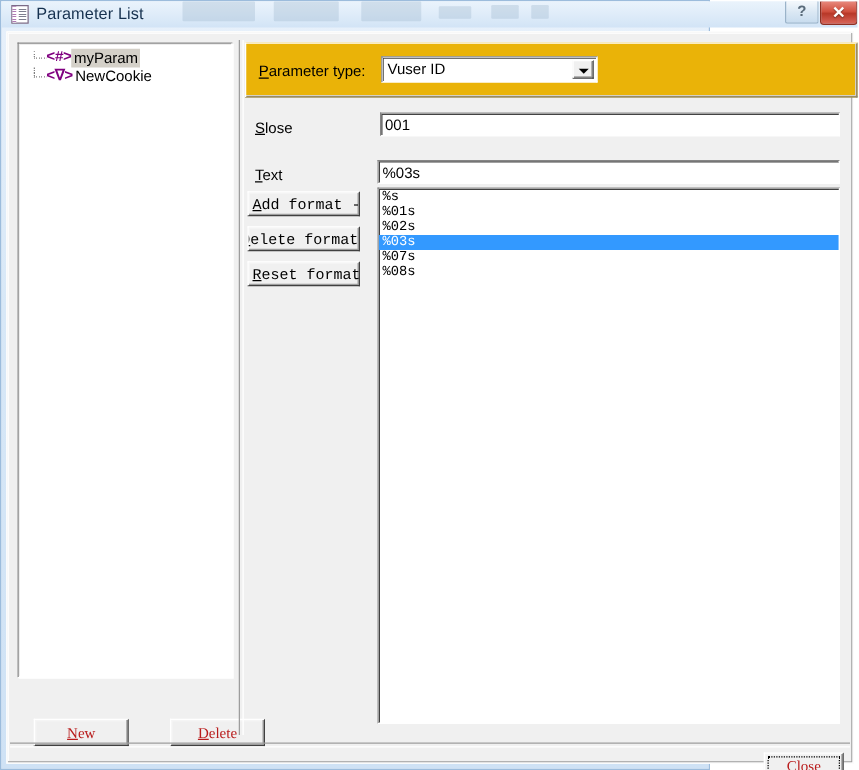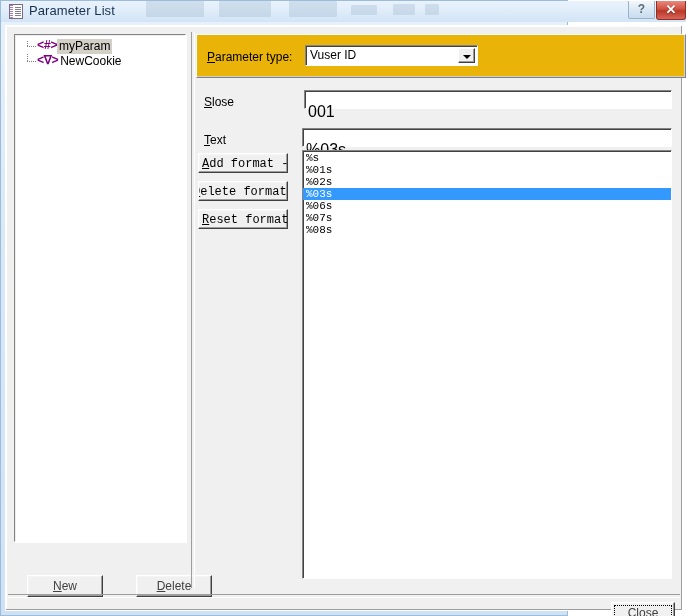--- a/index.html
+++ b/index.html
@@ -194,23 +194,23 @@
     width: 175px;
   }
 
   
   .pbtn {
     box-sizing: border-box;
     background: #f0f0f0;
     border: 1px solid;
     border-color: #ffffff #404040 #404040 #ffffff;
     box-shadow: inset -1px -1px 0 #9d9d9d, inset 1px 1px 0 #f5f5f5;
-    font-family: Liberation Sans, sans-serif;
-    font-size: 12px;
-    color: #404040;
+    font-family: Liberation Serif, serif;
+    font-size: 12px;
+    color: #b91c1c;
     text-align: center;
     cursor: default;
     position: absolute;
     user-select: none;
   }
   .pbtn .lbl { position: relative; top: 0px; }
 
   #new-button   { left: 13px;  top: 0px;  width: 76px; height: 22px; line-height: 20px; }
   #delete-button{ left: 122px; top: 0px;  width: 76px; height: 22px; line-height: 20px; }
 
@@ -293,22 +293,22 @@
   .tfield {
     position: absolute;
     box-sizing: border-box;
     background: #ffffff;
     border: 1px solid;
     border-color: #848484 #ffffff #ffffff #848484;
     box-shadow: inset 1px 1px 0 #424242;
   }
   .tfield .val {
     position: absolute;
-    left: 3px; top: 12px;
-    font-size: 16px;
+    left: 3px; top: 2px;
+    font-size: 12px;
     font-family: "Liberation Sans", sans-serif;
     white-space: nowrap;
   }
   #sample-field { left: 110px; top: 58px; width: 368px; height: 19px; }
 
   
   #text-label { left: 10px; top: 101px; }
   #text-field { left: 108px; top: 96px; width: 370px; height: 19px; }
 
   
@@ -466,21 +466,20 @@
       </div>
       <div class="fbtn" id="reset-formats-button">
         <span class="lbl"><span></span><span class="u">R</span><span>eset formats</span></span>
       </div>
 
       <div class="listbox" id="format-list">
           <div class="lrow">%s</div>
           <div class="lrow">%01s</div>
           <div class="lrow">%02s</div>
           <div class="lrow sel">%03s</div>
-          <div class="lrow">%06s</div>
           <div class="lrow">%07s</div>
           <div class="lrow">%08s</div>
         </div>
 
     </div>
 
     <div class="hdivider"></div>
 
     <div class="pbtn" id="close-button">
       <span class="lbl"><span></span><span class="u">C</span><span>lose</span></span>

